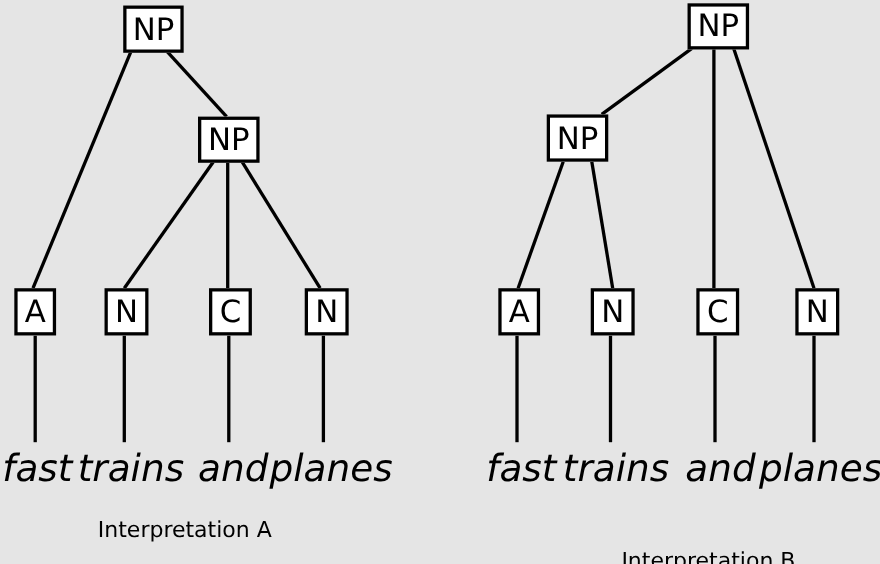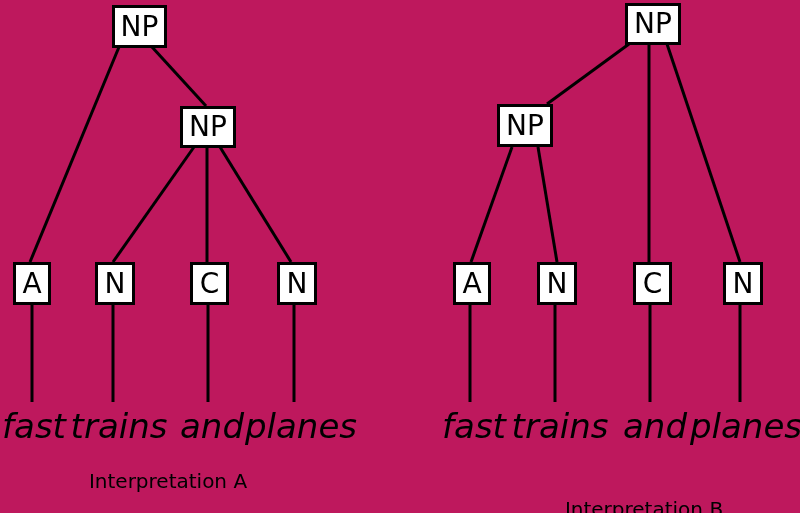--- a/index.html
+++ b/index.html
@@ -5,21 +5,21 @@
   html, body {
     margin: 0;
     padding: 0;
     background: #ffffff;
     font-family: "DejaVu Sans", "Liberation Sans", sans-serif;
   }
   .canvas {
     position: relative;
     width: 800px;
     height: 513px;
-    background: #be185d;
+    background: #e5e5e5;
     overflow: hidden;
     color: #000000;
   }
   .edges {
     position: absolute;
     left: 0;
     top: 0;
     width: 800px;
     height: 513px;
   }

